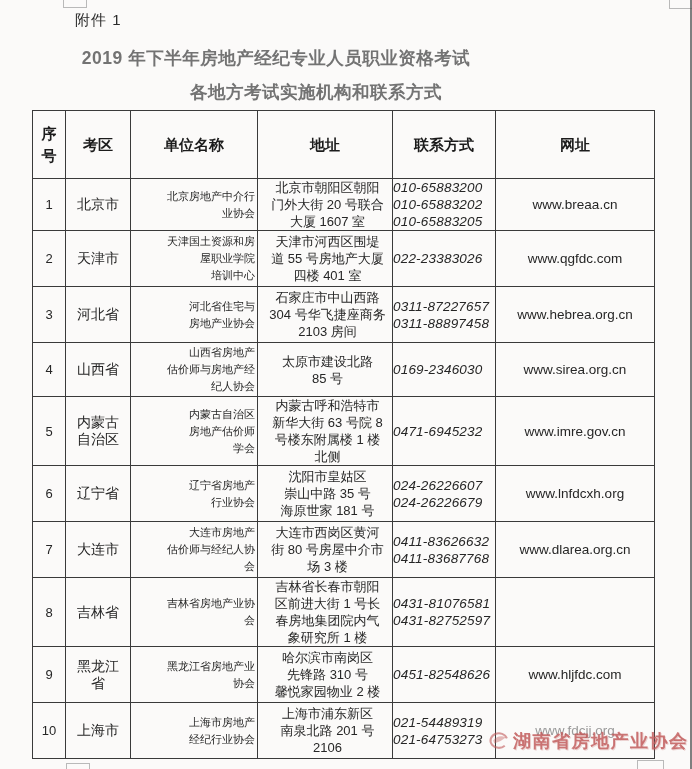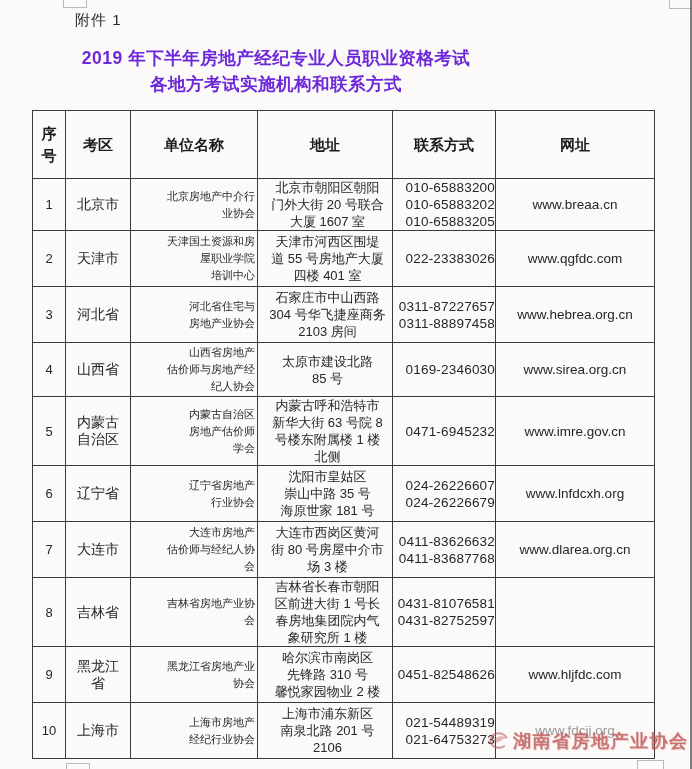--- a/index.html
+++ b/index.html
@@ -12,24 +12,24 @@
     position: relative;
   }
   .page { position: absolute; inset: 0; width: 692px; height: 769px; }
 
   .attachment-label {
     position: absolute; left: 75px; top: 11px;
     font-size: 15px; color: #2b2b2b; letter-spacing: 1px;
   }
   .doc-title {
     position: absolute; left: 0; width: 552px; text-align: center;
-    font-size: 17.5px; font-weight: bold; color: #6d28d9; letter-spacing: 0.5px;
+    font-size: 17.5px; font-weight: bold; color: #737373; letter-spacing: 0.5px;
   }
   .doc-title.line1 { top: 46px; }
-  .doc-title.line2 { top: 72px; }
+  .doc-title.line2 { top: 80px; padding-left: 40px; }
 
   table.main-table {
     position: absolute; left: 32px; top: 110px;
     width: 622px; table-layout: fixed;
     border-collapse: collapse;
   }
   .main-table td, .main-table th {
     border: 1px solid #3a3a3a;
     padding: 0; overflow: hidden;
     vertical-align: middle;
@@ -38,21 +38,21 @@
     line-height: 17px;
   }
   .main-table th {
     font-weight: bold; font-size: 15px; text-align: center;
     line-height: 22px; color: #1c1c1c;
   }
   .cell-no       { text-align: center; font-size: 13px; }
   .cell-region   { text-align: center; font-size: 14px; line-height: 19px; margin-top: 8px; }
   .cell-unit     { text-align: right; font-size: 11px; padding-left: 8px !important; padding-right: 2px !important; }
   .cell-address  { text-align: center; font-size: 13px; padding-left: 7px !important; padding-right: 2px !important; }
-  .cell-contact  { text-align: right; font-size: 13.5px; letter-spacing: 0.2px; }
+  .cell-contact  { text-align: left; font-size: 13.5px; letter-spacing: 0.2px; font-style: italic; }
   .cell-website  { text-align: center; font-size: 13.5px; }
   .cell-website.faint { color: #9a9a9a; }
 
   
   .watermark {
     position: absolute; left: 486px; top: 728px;
     display: flex; align-items: center; gap: 2px;
     pointer-events: none;
   }
   .watermark-logo { width: 25px; height: 25px; opacity: 0.75; }

